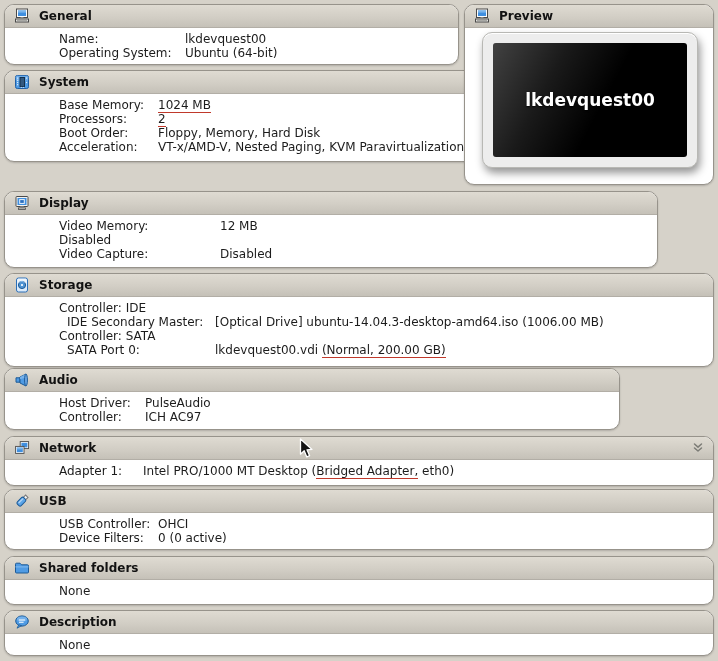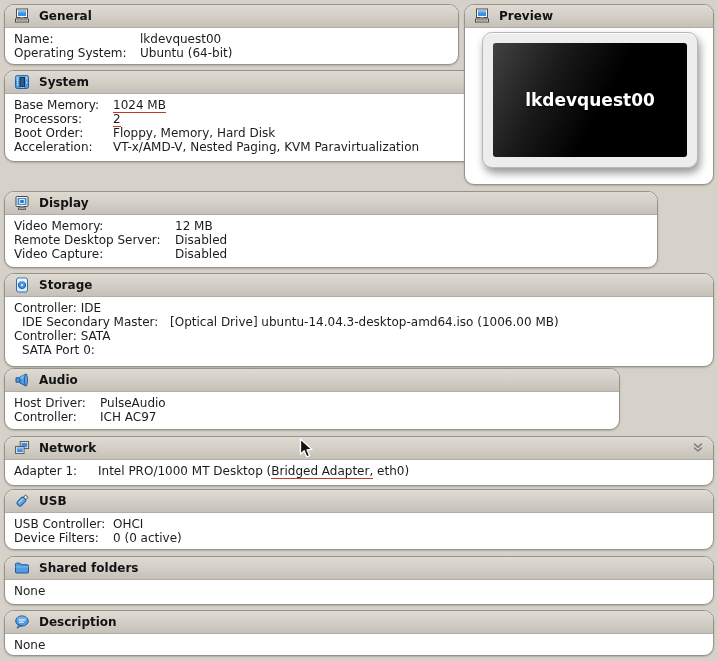--- a/index.html
+++ b/index.html
@@ -17,21 +17,21 @@
   .ph{
     height:22px;display:flex;align-items:center;gap:9px;padding:0 9px;
     background:linear-gradient(180deg,#dfdbd2 0%,#d2cec5 55%,#c5c1b8 100%);
     border-bottom:1px solid #b2aea6;
     font-weight:bold;font-size:12px;color:#121212;position:relative;
     cursor:default;
   }
   .ic{width:16px;height:16px;display:inline-flex;flex:0 0 16px;}
   .ic svg{display:block;}
   .pb{padding:4px 9px;line-height:14px;}
-  .row{display:flex;align-items:baseline;}
+  .row{display:flex;align-items:baseline;margin-left:45px;}
   .row .lbl{width:var(--lw,100px);flex:0 0 auto;box-sizing:border-box;}
   .row.indent .lbl{padding-left:8px;}
   .row .val{white-space:nowrap;}
   .u{border-bottom:1px solid #c0392b;padding-bottom:0px;}
   .expander{
     position:absolute;right:7px;top:3px;width:16px;height:16px;
     display:flex;align-items:center;justify-content:center;cursor:pointer;
   }
   
   .monitor{
@@ -157,21 +157,20 @@
       </svg>
     </span>
     <span class="pt">Display</span>
   </header>
   <div class="pb">
       <div class="row">
         <span class="lbl">Video Memory:</span>
         <span class="val"><span>12 MB</span></span>
       </div>
       <div class="row">
-        <span class="lbl">Remote Desktop Server:</span>
         <span class="val"><span>Disabled</span></span>
       </div>
       <div class="row">
         <span class="lbl">Video Capture:</span>
         <span class="val"><span>Disabled</span></span>
       </div>
     </div>
 </section>
 
 <section class="panel" style="left:4px;top:273px;width:710px;height:94px;--lw:156px">
@@ -193,20 +192,21 @@
       </div>
       <div class="row indent">
         <span class="lbl">IDE Secondary Master:</span>
         <span class="val"><span>[Optical Drive] ubuntu-14.04.3-desktop-amd64.iso (1006.00 MB)</span></span>
       </div>
       <div class="row">
         <span>Controller: SATA</span>
       </div>
       <div class="row indent">
         <span class="lbl">SATA Port 0:</span>
+        <span class="val"><span>lkdevquest00.vdi </span><span class="u">(Normal, 200.00 GB)</span></span>
       </div>
     </div>
 </section>
 
 <section class="panel" style="left:4px;top:368px;width:616px;height:62px;--lw:86px">
   <header class="ph">
     <span class="ic">
       <svg width="16" height="16" viewBox="0 0 16 16">
         <path d="M2 5.8 L6 5.8 L6 10.2 L2 10.2 Z" fill="#4f9be4" stroke="#1d5a96"></path>
         <path d="M6 5 L12 2 L12 14 L6 11 Z" fill="#4f9be4" stroke="#1d5a96"></path>

